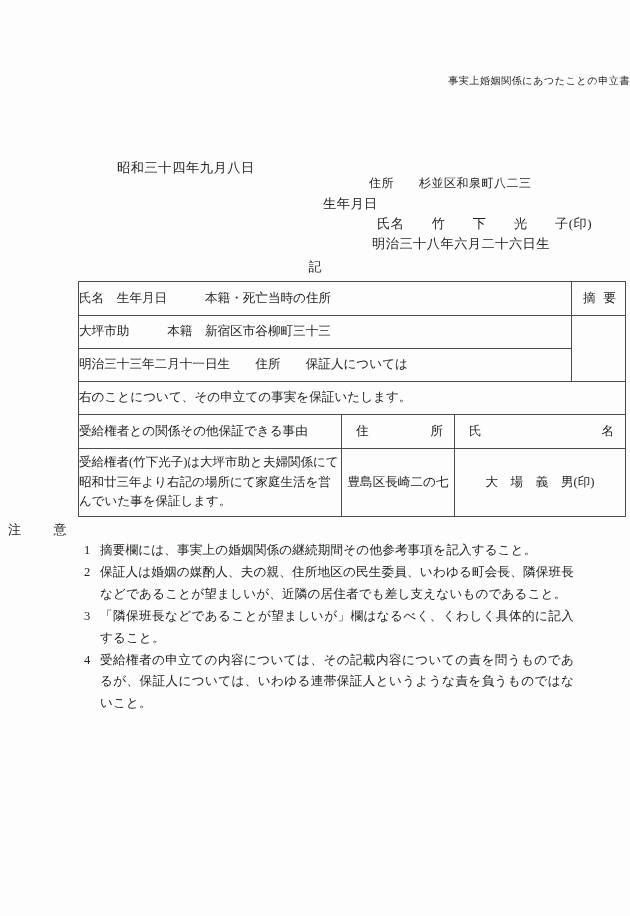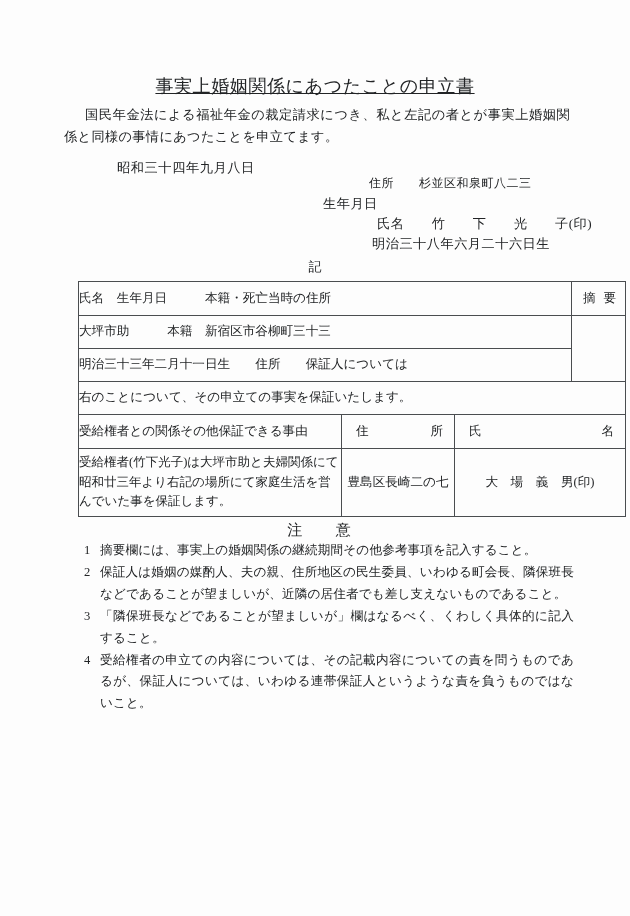--- a/index.html
+++ b/index.html
@@ -23,25 +23,24 @@
     width: 630px;
     height: 916px;
     padding: 0;
   }
 
   
   .doc-title {
     position: absolute;
     left: 0; top: 74px;
     width: 630px;
-    text-align: center;
-    font-size: 18px;
+    text-align: right;
+    font-size: 10px;
     letter-spacing: 0.6px;
     white-space: nowrap;
-    text-decoration: underline;
   }
 
   
   .intro {
     position: absolute;
     left: 64px; top: 104px;
     width: 506px;
     font-size: 13.2px;
     line-height: 1.70;
     text-indent: 1.6em;
@@ -144,22 +143,22 @@
     text-align: left;
     margin-top: 36px;
   }
   .center-cell { text-align: center; }
 
   
   .notes-heading {
     position: absolute;
     left: 0; top: 521px;
     width: 630px;
-    text-align: center;
-    font-size: 15px;
+    text-align: left;
+    font-size: 13px;
     padding-left: 8px;
   }
   .notes-heading span { letter-spacing: 0; }
   .gap-wide { display: inline-block; width: 26px; }
 
   
   .notes {
     position: absolute;
     left: 74px; top: 540px;
     width: 500px;
@@ -184,21 +183,20 @@
     padding-left: 3px;
   }
 </style>
 </head>
 <body>
 
 <div class="page">
 
   <div class="doc-title">事実上婚姻関係にあつたことの申立書</div>
 
-  <div class="intro">国民年金法による福祉年金の裁定請求につき、私と左記の者とが事実上婚姻関係と同様の事情にあつたことを申立てます。</div>
 
   <div class="date-line">昭和三十四年九月八日</div>
 
   <div class="addr-line">住所　　杉並区和泉町八二三</div>
   <div class="recipient-label">生年月日</div>
   <div class="name-line">氏名　　竹　　下　　光　　子(印)</div>
   <div class="birth-line">明治三十八年六月二十六日生</div>
 
   <div class="ki-marker">記</div>
 

